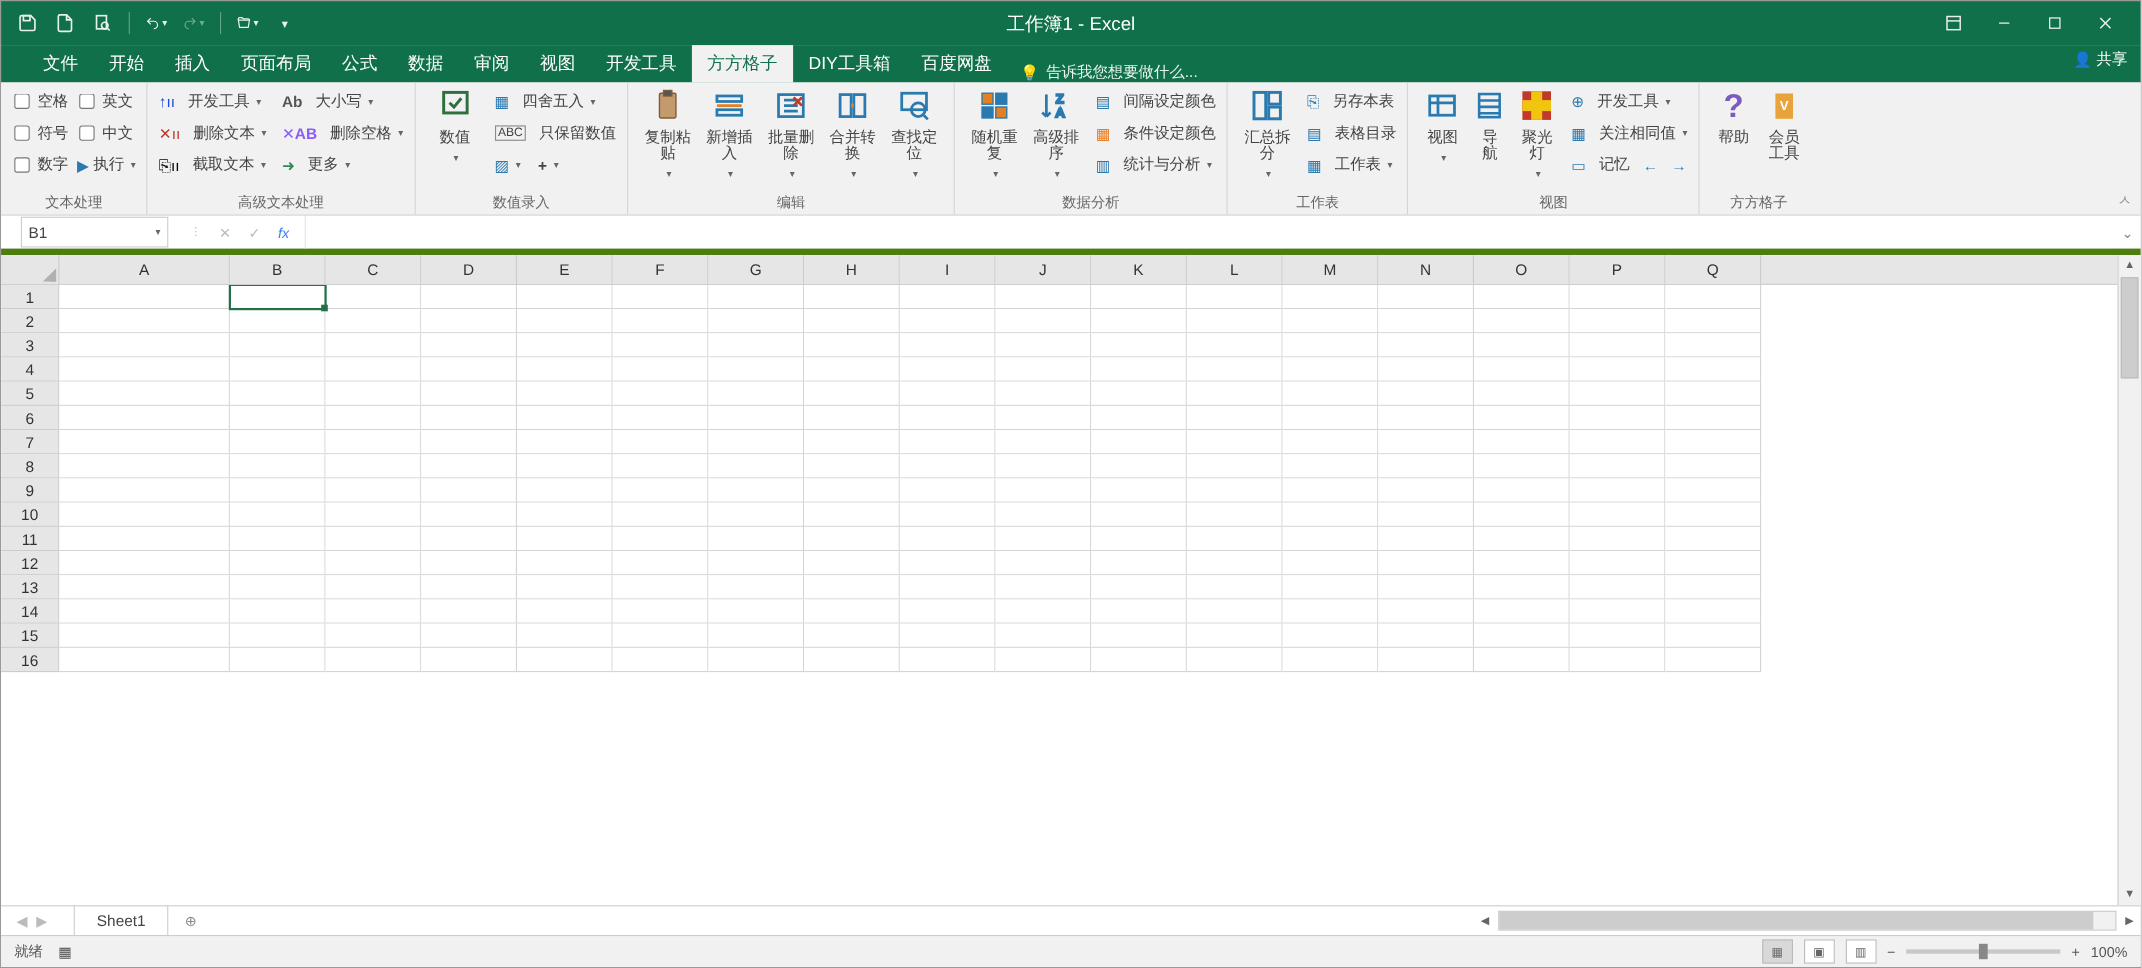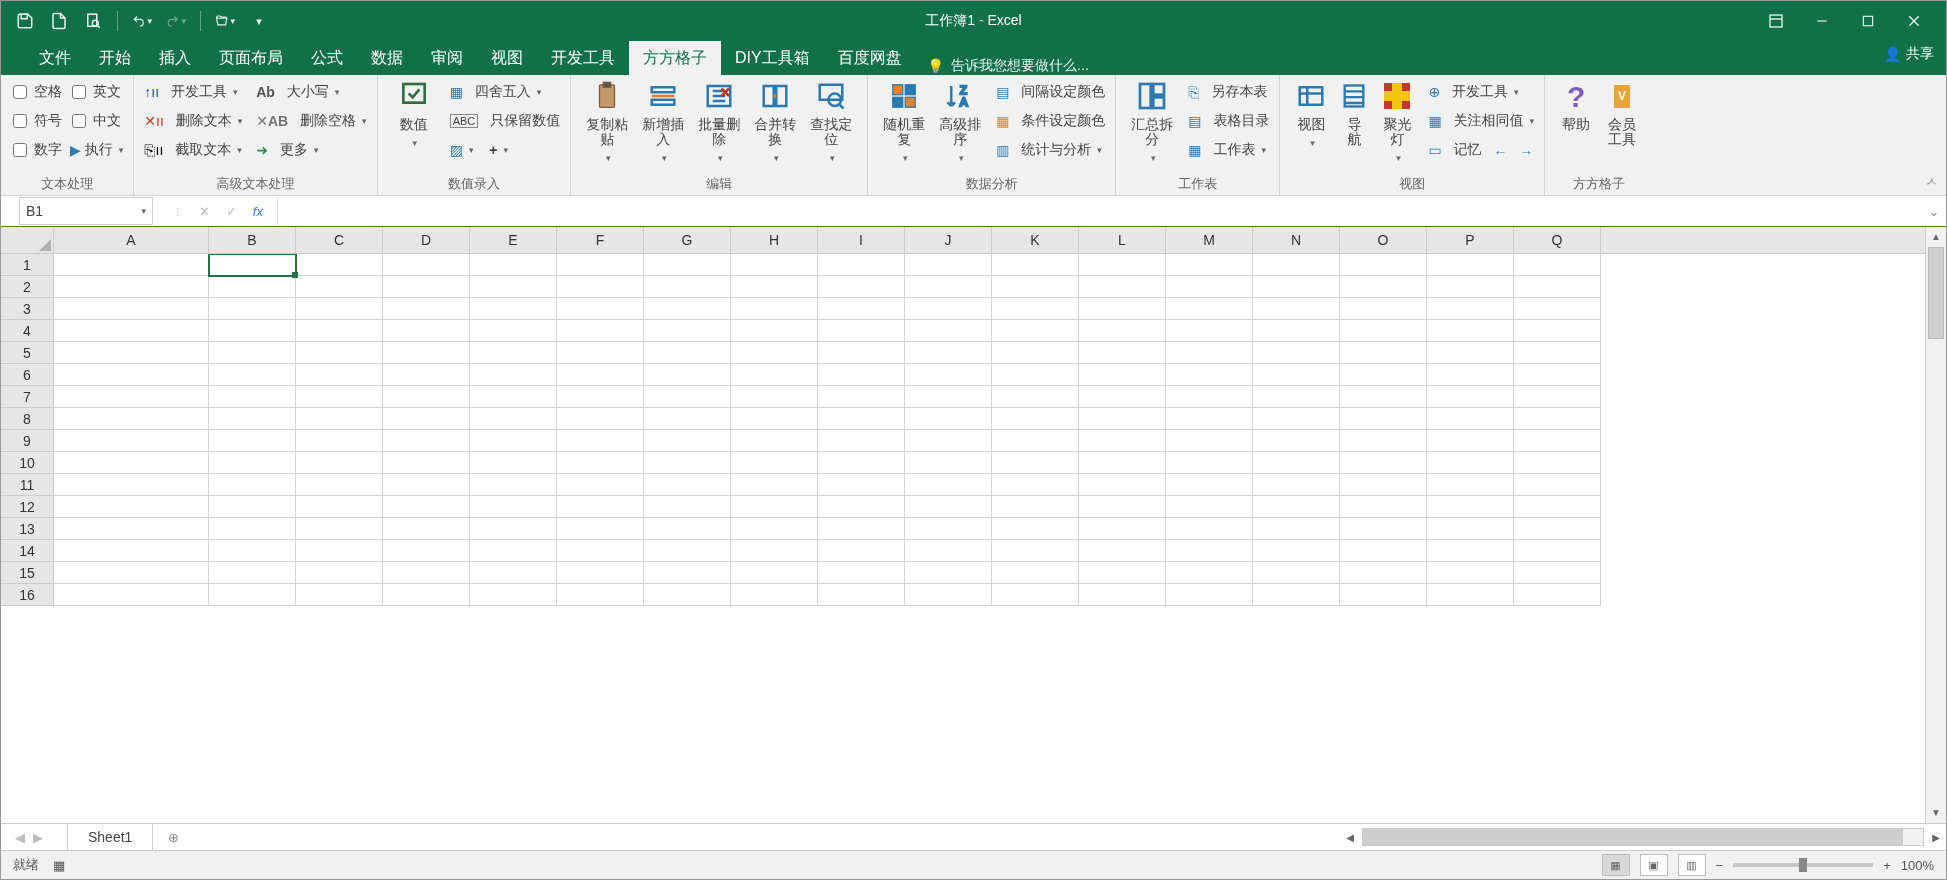--- a/index.html
+++ b/index.html
@@ -2,21 +2,21 @@
 <html><head>
 <meta charset="utf-8">
 <style>
 html,body{margin:0;padding:0;font-family:"Microsoft YaHei","Segoe UI",sans-serif;font-size:13px;color:#444;background:#fff;overflow:hidden}
 .app{width:1947px;height:880px;display:flex;flex-direction:column;border:1px solid #999;box-sizing:border-box}
 
 .titlebar{height:40px;background:#0f7049;display:flex;align-items:center;color:#fff;position:relative}
 .qat{display:flex;align-items:center;gap:14px;padding:0 14px}
 .qat .ico,.win-btns .ico{width:20px;height:20px;display:flex;align-items:center;justify-content:center;color:#fff;opacity:.9}
 .sep-v{width:1px;height:20px;background:rgba(255,255,255,.35)}
-.title{position:absolute;left:0;right:0;text-align:center;font-size:14px;pointer-events:none}
+.title{position:absolute;left:0;right:0;text-align:center;font-size:17px;pointer-events:none}
 .win-btns{margin-left:auto;display:flex;align-items:center;gap:26px;padding:0 22px}
 
 .tabs{height:34px;background:#0f7049;display:flex;align-items:flex-end;color:#fff;padding-left:24px;position:relative}
 .tab{height:34px;padding:0 14px;display:flex;align-items:center;font-size:16px;cursor:pointer}
 .tab.active{background:#f1f1f1;color:#0f7049}
 .tellme{display:flex;align-items:center;gap:6px;margin-left:12px;color:#e8f3ee;font-size:14px}
 .share{position:absolute;right:12px;top:4px;font-size:14px;display:flex;align-items:center;gap:4px}
 
 .ribbon{height:120px;background:#f1f1f1;border-bottom:1px solid #d5d5d5;display:flex;position:relative}
 .group{border-right:1px solid #d5d5d5;display:flex;flex-direction:column;justify-content:space-between;padding:4px 8px 0}
@@ -24,21 +24,21 @@
 .group-label{text-align:center;font-size:13px;color:#666;height:22px;line-height:22px}
 .col{display:flex;flex-direction:column;gap:3px;justify-content:flex-start}
 .chk{display:flex;align-items:center;gap:4px;font-size:14px;height:26px}
 .chk input{width:14px;height:14px}
 .item{display:flex;align-items:center;gap:4px;font-size:14px;height:26px;white-space:nowrap;padding:0 2px}
 .bigbtn{display:flex;flex-direction:column;align-items:center;justify-content:center;gap:4px;width:56px;font-size:14px;text-align:center;line-height:15px}
 .ico-box{width:34px;height:34px;display:flex;align-items:center;justify-content:center}
 .dd{font-size:9px;color:#666;margin-left:2px}
 .collapse{position:absolute;right:8px;bottom:4px;color:#888}
 
-.fbar{height:30px;border-bottom:1px solid #4d7c0f;display:flex;align-items:center;background:#fff}
+.fbar{height:30px;border-bottom:6px solid #4d7c0f;display:flex;align-items:center;background:#fff}
 .namebox{width:120px;height:26px;border:1px solid #ccc;margin:0 6px 0 18px;display:flex;align-items:center;padding:0 6px;font-size:14px;justify-content:space-between;background:#fff}
 .fx-btns{display:flex;align-items:center;gap:16px;color:#bbb;padding:0 14px;border-right:1px solid #e3e3e3;height:100%}
 .fx-input{flex:1;height:100%;padding:0 8px;font-size:14px}
 .fbar .expand{width:24px;text-align:center;color:#888}
 
 .grid-wrap{flex:1;display:flex;flex-direction:column;background:#fff;min-height:0}
 .col-headers{height:26px;display:flex;background:#e6e6e6;border-bottom:1px solid #ccc}
 .corner{width:52px;background:#e6e6e6;border-right:1px solid #ccc;position:relative}
 .corner::after{content:"";position:absolute;right:2px;bottom:2px;border:6px solid transparent;border-bottom-color:#b0b0b0;border-right-color:#b0b0b0}
 .ch{border-right:1px solid #ccc;text-align:center;line-height:26px;font-size:14px;color:#333;background:#e6e6e6}
@@ -210,21 +210,21 @@
 
   <div class="group">
     <div class="group-body">
       <div class="col">
         <div class="item"><span style="color:#1d4ed8">↑ıı</span>&nbsp;<span>开发工具</span><span class="dd">▾</span></div>
         <div class="item"><span style="color:#c0392b">✕ıı</span>&nbsp;<span>删除文本</span><span class="dd">▾</span></div>
         <div class="item"><span style="color:#000000">⎘ıı</span>&nbsp;<span>截取文本</span><span class="dd">▾</span></div>
       </div>
       <div class="col" style="margin-left:10px">
         <div class="item"><b style="color:#555">Ab</b>&nbsp;<span>大小写</span><span class="dd">▾</span></div>
-        <div class="item"><span style="color:#737373">✕<b>AB</b></span>&nbsp;<span>删除空格</span><span class="dd">▾</span></div>
+        <div class="item"><span style="color:#8b5cf6">✕<b>AB</b></span>&nbsp;<span>删除空格</span><span class="dd">▾</span></div>
         <div class="item"><span style="color:#2e8b57">➜</span>&nbsp;<span>更多</span><span class="dd">▾</span></div>
       </div>
     </div>
     <div class="group-label">高级文本处理</div>
   </div>
 
   <div class="group">
     <div class="group-body">
       <div class="bigbtn">
         <div class="ico-box">

